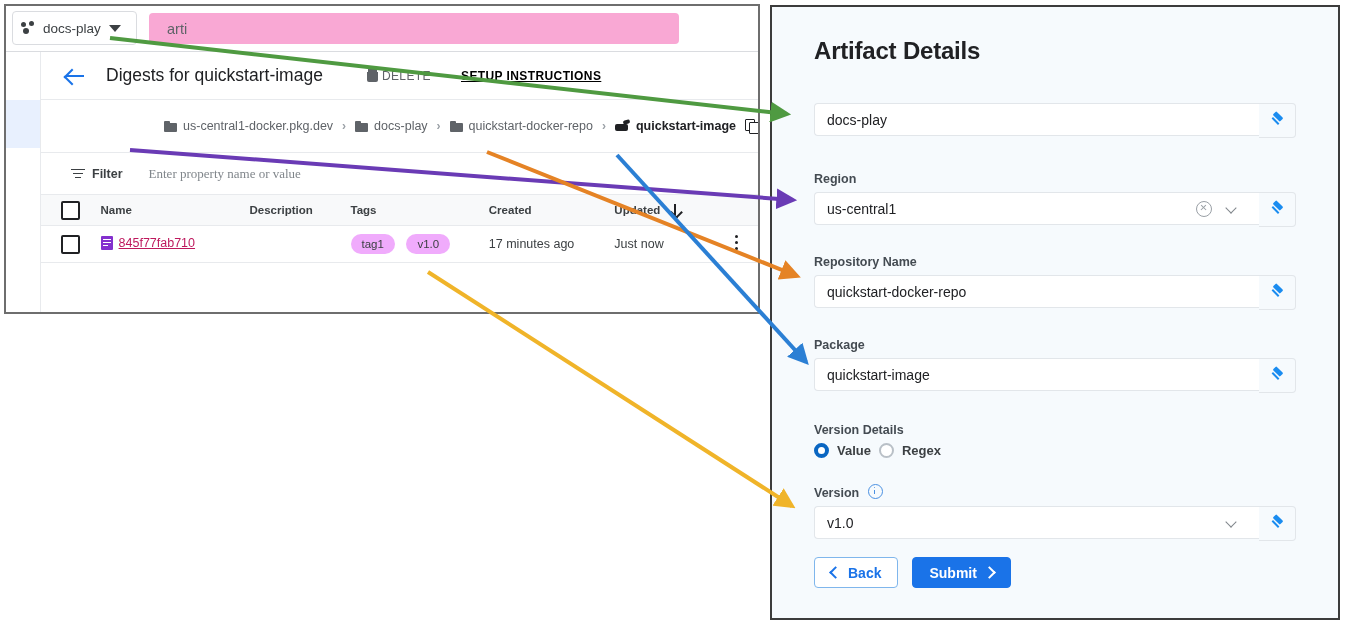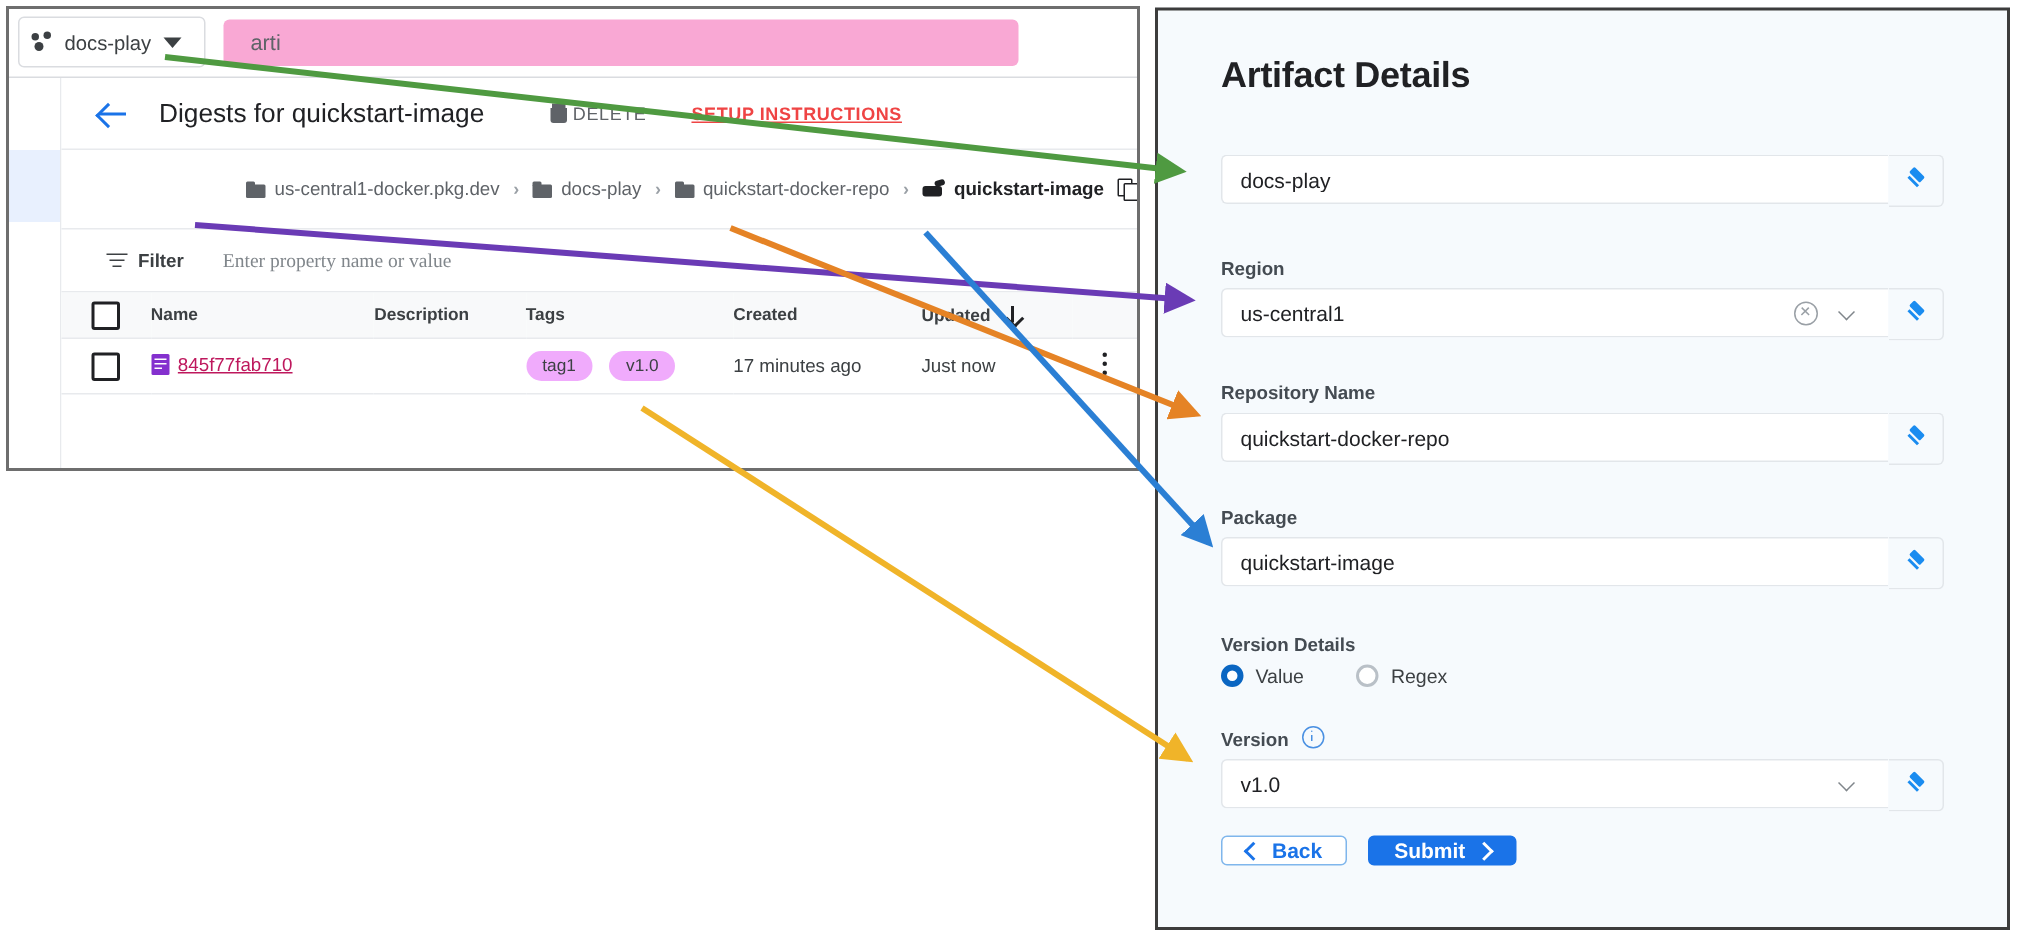--- a/index.html
+++ b/index.html
@@ -44,21 +44,21 @@
   .back-arrow:before{content:"";position:absolute;left:3px;top:11px;width:18px;height:2px;background:#1a73e8;}
   .back-arrow:after{content:"";position:absolute;left:3px;top:7px;width:10px;height:10px;
       border-left:2px solid #1a73e8;border-bottom:2px solid #1a73e8;transform:rotate(45deg);}
   .page-title{margin-left:19px;font-size:17.5px;color:#202124;white-space:nowrap;}
   .head-actions{margin-left:44px;display:flex;align-items:center;gap:30px;}
   .act{display:flex;align-items:center;gap:4px;cursor:pointer;}
   .trash-ico{width:11px;height:13px;position:relative;}
   .trash-ico:before{content:"";position:absolute;left:0;top:3px;width:11px;height:10px;background:#5f6368;border-radius:0 0 2px 2px;}
   .trash-ico:after{content:"";position:absolute;left:1px;top:0px;width:9px;height:3px;background:#5f6368;}
   .act-del{font-size:12px;letter-spacing:.4px;color:#5f6368;font-weight:500;}
-  .act-setup{font-size:12px;letter-spacing:.4px;color:#ef4444;font-weight:600;
+  .act-setup{font-size:12px;letter-spacing:.4px;color:#000000;font-weight:600;
       text-decoration:underline;white-space:nowrap;}
 
   
   .crumbs{height:53px;display:flex;align-items:center;padding-left:30px;
       border-bottom:1px solid #e8eaed;box-sizing:border-box;justify-content:flex-end;}
   .crumb{display:flex;align-items:center;gap:6px;font-size:12.5px;color:#5f6368;white-space:nowrap;}
   .crumb.last{color:#202124;font-weight:600;}
   .folder-ico{width:13px;height:11px;position:relative;flex:0 0 auto;}
   .folder-ico:before{content:"";position:absolute;left:0;top:2px;width:13px;height:9px;background:#5f6368;border-radius:1px;}
   .folder-ico:after{content:"";position:absolute;left:0;top:0px;width:6px;height:3px;background:#5f6368;border-radius:1px 1px 0 0;}
@@ -139,32 +139,32 @@
       transform:rotate(45deg);}
   .clear-ico{width:14px;height:14px;border:1.3px solid #9aa0a6;border-radius:50%;position:relative;
       margin-right:14px;flex:0 0 auto;cursor:pointer;}
   .clear-ico:before,.clear-ico:after{content:"";position:absolute;left:2.5px;top:5.5px;width:7px;height:1.3px;background:#9aa0a6;}
   .clear-ico:before{transform:rotate(45deg);}
   .clear-ico:after{transform:rotate(-45deg);}
   .chev-ico{width:11px;height:11px;position:relative;margin-right:10px;flex:0 0 auto;cursor:pointer;}
   .chev-ico:before{content:"";position:absolute;left:1px;top:1px;width:7px;height:7px;
       border-right:1.4px solid #80868b;border-bottom:1.4px solid #80868b;transform:rotate(45deg);}
 
-  .radio-group{display:flex;align-items:flex-end;gap:35px;margin:4px 0 26px 0;}
+  .radio-group{display:flex;align-items:flex-end;gap:8px;margin:4px 0 26px 0;font-weight:bold;}
   .radio-item{display:flex;align-items:center;gap:8px;cursor:pointer;}
   .radio{width:15px;height:15px;border-radius:50%;border:2px solid #b9c0c7;box-sizing:border-box;background:#fff;}
   .radio.on{border:4.5px solid #0a66c2;}
   .radio-label{font-size:13px;color:#3c4043;}
   .info-ico{display:inline-block;width:13px;height:13px;border:1.3px solid #4a90e2;border-radius:50%;
       position:relative;margin-left:5px;vertical-align:-2px;cursor:pointer;}
   .info-ico:before{content:"";position:absolute;left:5.2px;top:1.8px;width:1.6px;height:1.6px;background:#4a90e2;border-radius:50%;}
   .info-ico:after{content:"";position:absolute;left:5.4px;top:4.6px;width:1.4px;height:4.5px;background:#4a90e2;}
 
   .btn-row{display:flex;gap:14px;margin-top:16px;}
-  .btn{height:20px;border-radius:4px;display:flex;align-items:center;justify-content:center;gap:8px;
+  .btn{height:31px;border-radius:4px;display:flex;align-items:center;justify-content:center;gap:8px;
       font-size:14px;font-weight:700;cursor:pointer;box-sizing:border-box;padding:0 16px;}
   .btn-back{background:#fff;border:1.5px solid #7fb6ec;color:#1a73e8;}
   .btn-submit{background:#1a73e8;border:1.5px solid #1a73e8;color:#fff;}
   .chev-l{display:inline-block;width:7px;height:7px;border-left:2px solid currentColor;
       border-bottom:2px solid currentColor;transform:rotate(45deg);}
   .chev-r{display:inline-block;width:7px;height:7px;border-right:2px solid currentColor;
       border-top:2px solid currentColor;transform:rotate(45deg);}
 
   
   #arrows{position:absolute;left:0;top:0;width:1346px;height:625px;pointer-events:none;}

